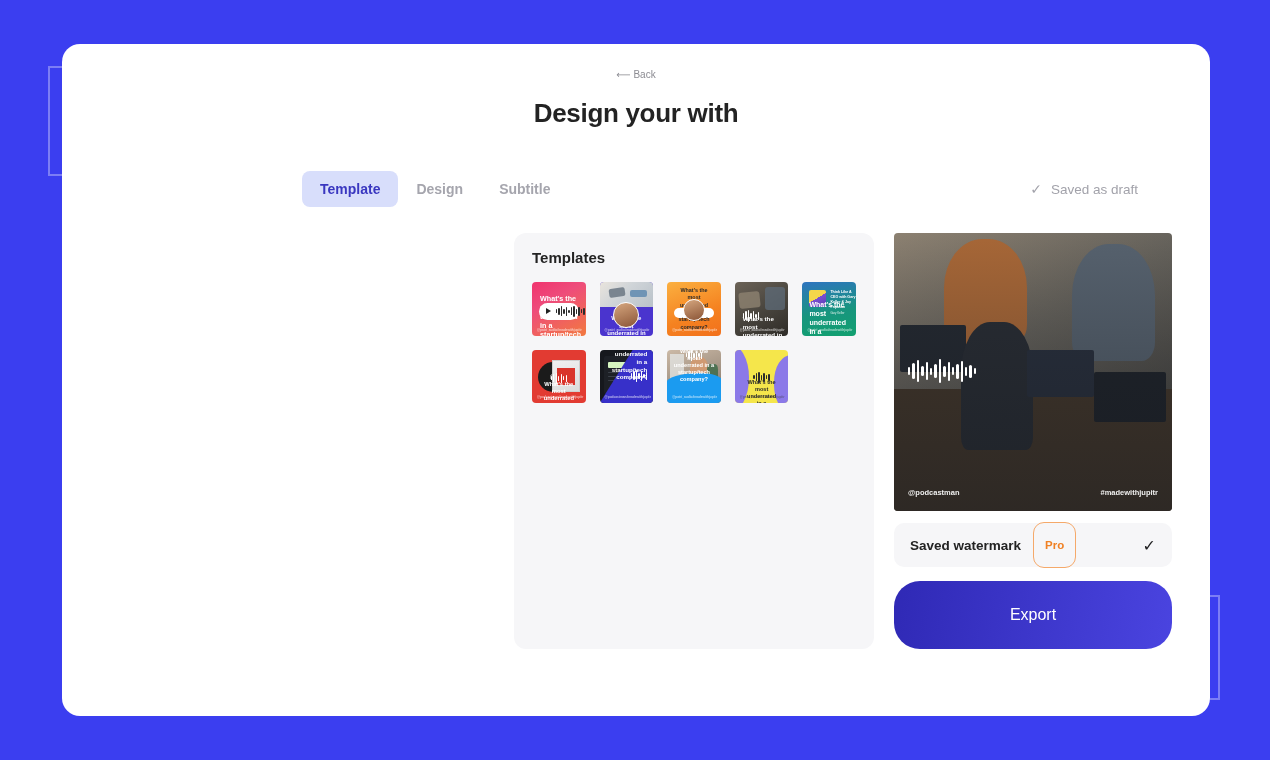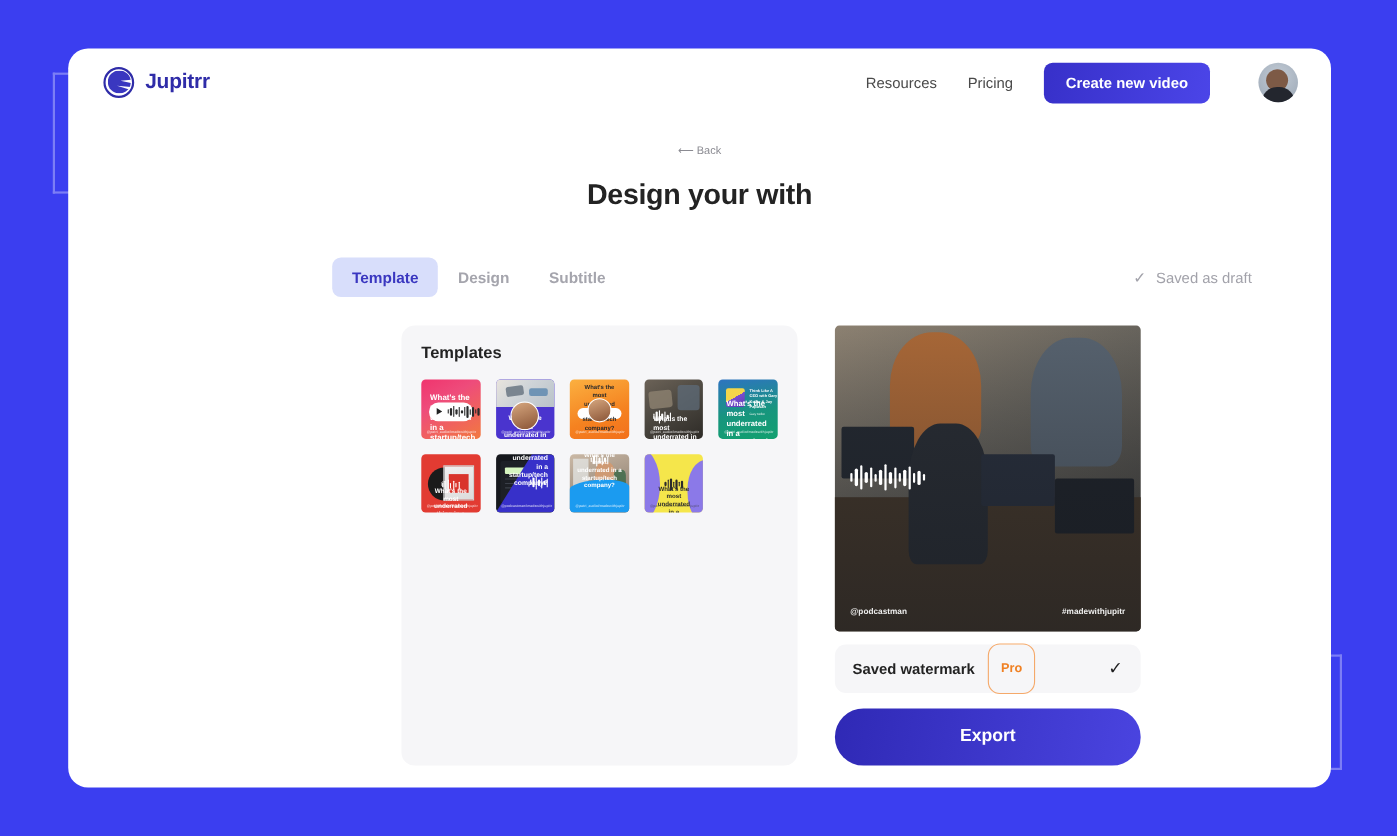--- a/index.html
+++ b/index.html
@@ -99,21 +99,21 @@
     padding: 10px 18px; border-radius: 8px; cursor: pointer;
   }
   .tab.active { background: #D8DEFB; color: #3A37C0; }
   .saved {
     margin-left: auto; display: flex; align-items: center; gap: 9px;
     font-size: 13.5px; color: #a2a2aa;
   }
   .saved .tick { color: #a2a2aa; font-size: 14px; }
 
   
-  .content { display: flex; gap: 34px; margin: 26px 38px 0 303px; }
+  .content { display: flex; gap: 20px; margin: 26px 38px 0 303px; justify-content: flex-end; }
 
   .templates-panel {
     width: 360px; background: #F6F6F8; border-radius: 12px;
     padding: 16px 18px 18px 18px;
   }
   .panel-title { font-size: 15px; font-weight: bold; color: #232323; margin-bottom: 16px; }
   .grid { display: grid; grid-template-columns: repeat(5, 1fr); gap: 14px 14px; }
   .card {
     width: 100%; aspect-ratio: 1 / 1; border-radius: 4px;
     position: relative; overflow: hidden; cursor: pointer;
@@ -313,48 +313,36 @@
     display: flex; align-items: center; padding: 0 16px; gap: 12px;
   }
   .wm-label { font-size: 13.5px; font-weight: bold; color: #232323; }
   .pro-badge {
     font-size: 11.5px; font-weight: bold; color: #F08124;
     border: 1.4px solid #F5A96A; border-radius: 11px; padding: 16px 11px;
   }
   .wm-check { margin-left: auto; font-size: 16px; color: #1d1d1f; }
 
   .export {
-    margin-top: 14px; width: 100%; height: 52px; border: none;
-    border-radius: 26px; color: #fff; font-size: 16px; font-weight: bold;
+    margin-top: 14px; width: 100%; height: 68px; border: none;
+    border-radius: 26px; color: #fff; font-size: 16px; font-weight: normal;
     background: linear-gradient(100deg, #2F29B5 0%, #4A44E0 100%);
     font-family: "Liberation Sans", sans-serif; cursor: pointer;
   }
 </style>
 </head>
 <body>
 
 <div id="stage">
 
   <div class="bracket bracket-left"></div>
   <div class="bracket bracket-right"></div>
 
   <div class="window">
 
-    <div class="header">
-      <div class="brand">
-        <div class="logo-mark"></div>
-        <div class="brand-name">Jupitrr</div>
-      </div>
-      <div class="nav">
-        <a class="nav-link">Resources</a>
-        <a class="nav-link">Pricing</a>
-        <button class="cta">Create new video</button>
-        <div class="avatar"></div>
-      </div>
-    </div>
 
     <div class="back">⟵ Back</div>
     <div class="page-title">Design your with</div>
 
     <div class="tabs-row">
       <div class="tab active">Template</div>
       <div class="tab">Design</div>
       <div class="tab">Subtitle</div>
       <div class="saved">
         <span class="tick">✓</span>

